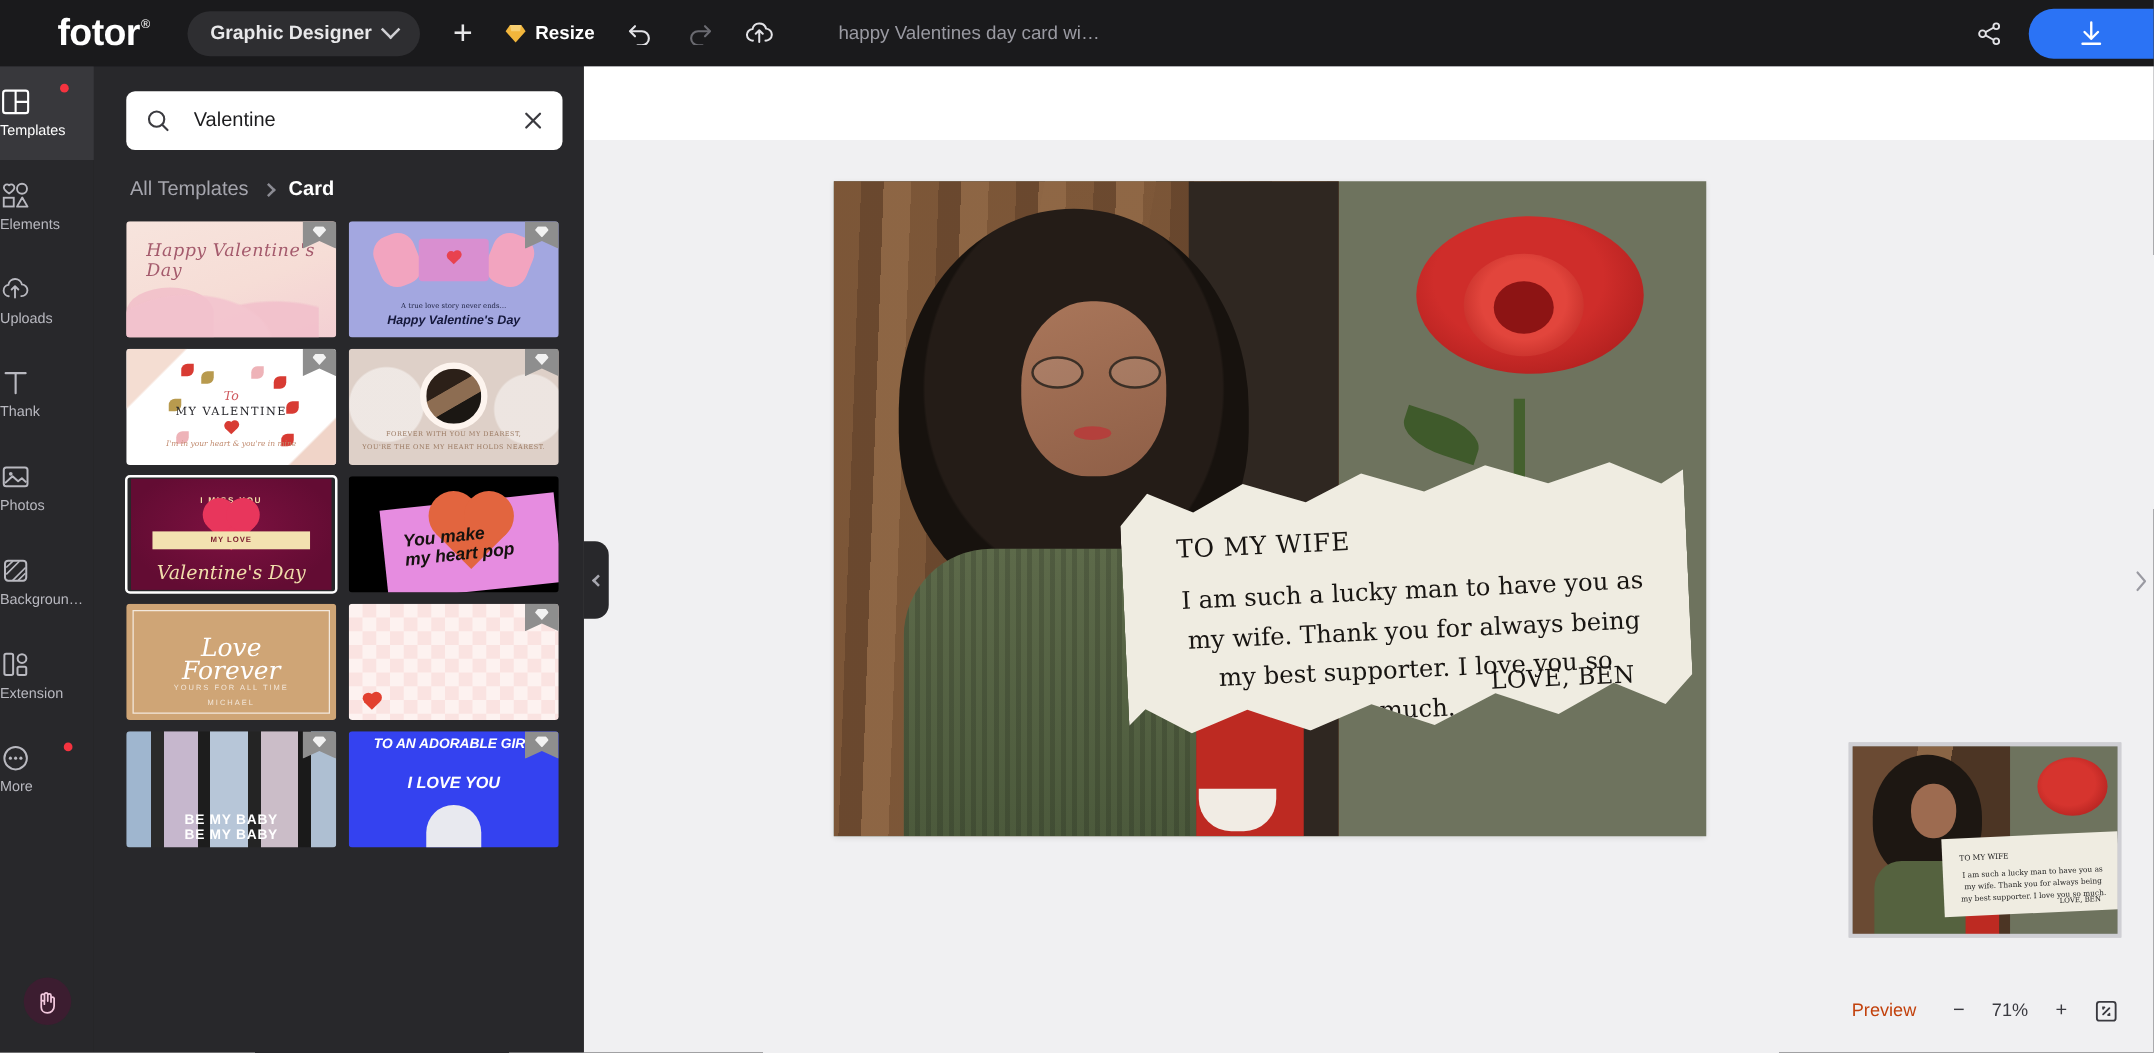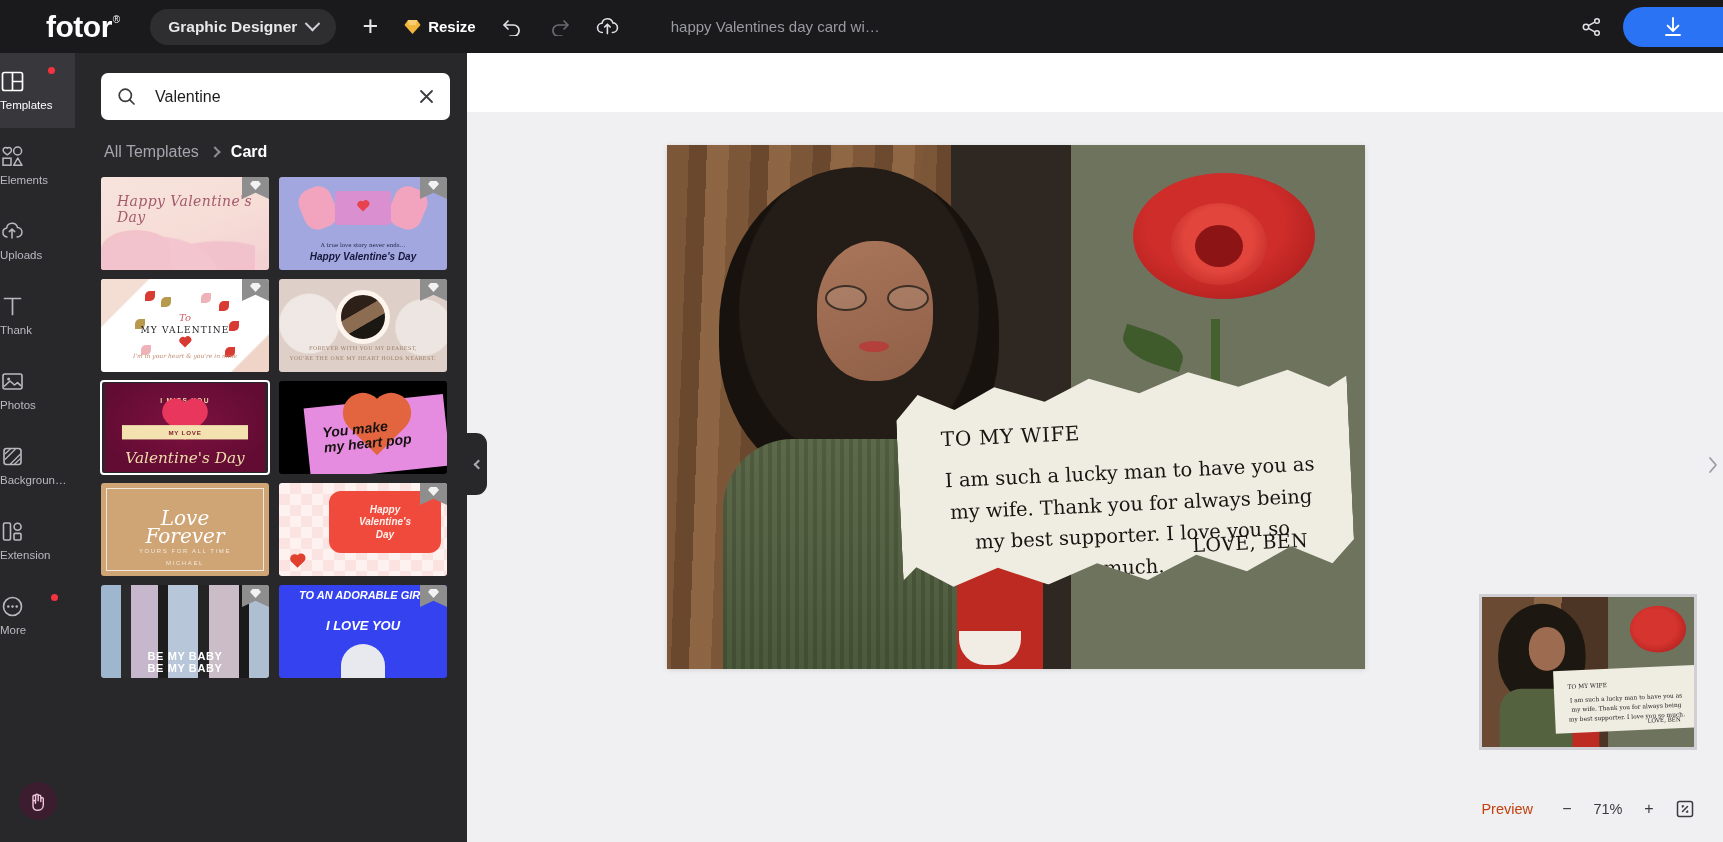--- a/index.html
+++ b/index.html
@@ -556,25 +556,20 @@
             <div class="bord"></div>
             <div class="lv">Love</div>
             <div class="fr">Forever</div>
             <div class="yt">YOURS FOR ALL TIME</div>
             <div class="nm">MICHAEL</div>
           </div>
         </div>
 
         <div class="card">
           <div class="card-inner t8">
-            <div class="bub">
-              <span>Happy</span>
-              <span>Valentine's</span>
-              <span>Day</span>
-            </div>
             <div class="bh"></div>
           </div>
           <div class="pro-badge">
               <i class="diamond"></i>
             </div>
         </div>
 
         <div class="card">
           <div class="card-inner t9">
             <div class="bb">

